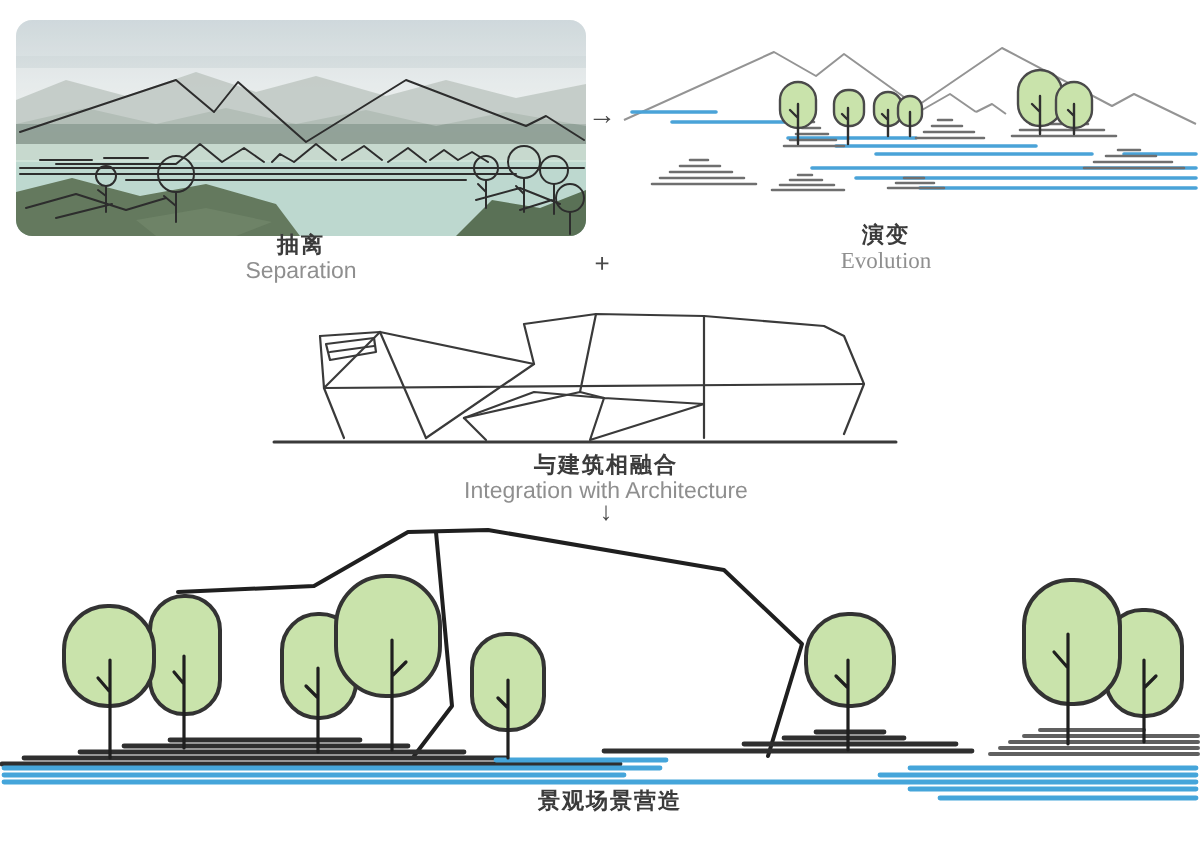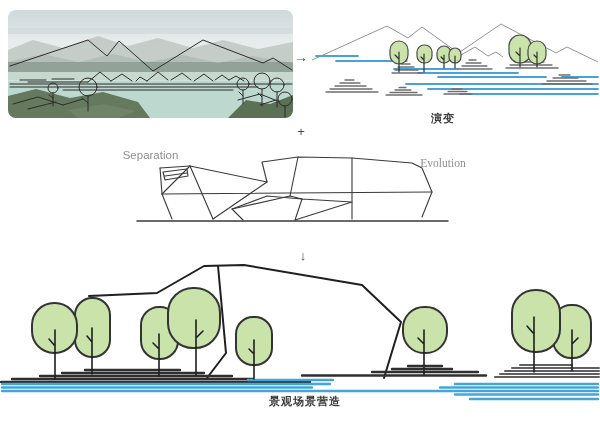--- a/index.html
+++ b/index.html
@@ -6,21 +6,21 @@
   #stage{
     position:relative;width:600px;height:423px;background:#ffffff;overflow:hidden;
     font-family:"Liberation Sans","DejaVu Sans",sans-serif;
   }
   .abs{position:absolute;}
   .photo{
     left:8px;top:10px;width:285px;height:108px;border-radius:8px;overflow:hidden;
   }
   .lbl{position:absolute;text-align:center;line-height:1.15;z-index:5;}
   .lbl .cn{display:block;font-size:11px;font-weight:bold;color:#3b3b3b;letter-spacing:1px;}
-  .lbl .en{display:block;font-size:11.5px;color:#8f8f8f;margin-top:32px;}
+  .lbl .en{display:block;font-size:11.5px;color:#8f8f8f;}
   .op{position:absolute;color:#4a4a4a;text-align:center;z-index:5;}
   svg{display:block;}
 </style>
 </head>
 <body>
 
 <div id="stage">
 
   <div class="abs photo">
     <svg width="285" height="108" viewBox="0 0 285 108">
@@ -59,20 +59,21 @@
         <circle cx="277" cy="89" r="7"></circle>
           <path d="M277,96 L277,107"></path>
         <path d="M5,94 L30,87 L55,95 M20,99 L48,92 M55,95 L75,89 M230,90 L252,84 L272,92 M252,95 L268,90"></path>
       </g>
     </svg>
   </div>
 
   <span class="op" style="left:291px;top:49px;width:20px;font-size:14px;">→</span>
 
   <div class="lbl" style="left:8px;top:117px;width:285px;">
+    <span class="cn">抽离</span>
     <span class="en">Separation</span>
   </div>
 
   <span class="op" style="left:293px;top:124px;width:16px;font-size:13px;">+</span>
 
   <div class="abs" style="left:310px;top:10px;">
     <svg width="290" height="95" viewBox="0 0 290 95">
       <g fill="none" stroke="#949494" stroke-width="1" stroke-linejoin="round">
         <path d="M2,50 L77,16 L98,28 L112,17 L151,45"></path>
         <path d="M150,42 L191,14 L246,43 L257,37 L288,52"></path>
@@ -128,20 +129,24 @@
         <path d="M217,9 L217,70"></path>
         <path d="M163,8 L155,47"></path>
         <path d="M97,60 L132,47 L167,50"></path>
         <path d="M155,47 L97,60 M97,60 L108,71 M155,47 L167,50"></path>
         <path d="M167,50 L217,53 L160,71 L167,50"></path>
       </g>
       <path d="M2,72 L313,72" fill="none" stroke="#3a3a3a" stroke-width="1.5" stroke-linecap="round"></path>
     </svg>
   </div>
 
+  <div class="lbl" style="left:153px;top:227px;width:300px;">
+    <span class="cn">与建筑相融合</span>
+    <span class="en">Integration with Architecture</span>
+  </div>
 
   <span class="op" style="left:295px;top:248px;width:16px;font-size:13px;">↓</span>
 
   <div class="abs" style="left:0px;top:262px;">
     <svg width="600" height="142" viewBox="0 0 600 142">
       <g fill="none" stroke="#1f1f1f" stroke-width="2" stroke-linejoin="round" stroke-linecap="round">
         <path d="M89,34 L157,31 L204,4 L244,3 L362,23 L401,60 L384,116"></path>
         <path d="M218,4 L226,91 L207,116"></path>
       </g>
       <g stroke="#2f2f2f" stroke-width="2.4" stroke-linecap="round">

